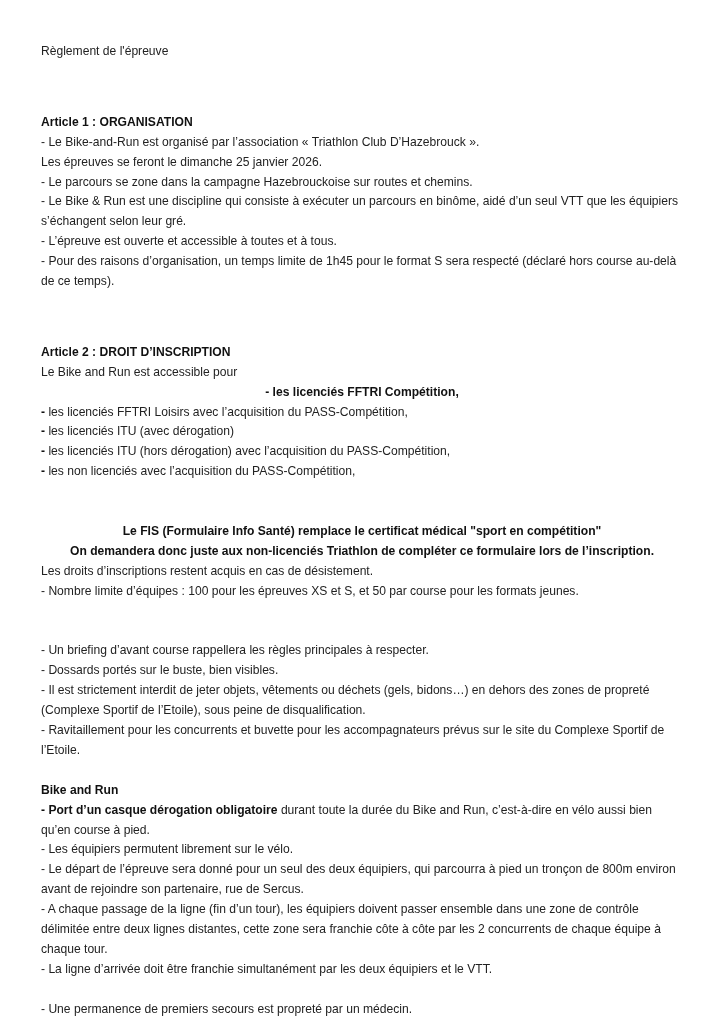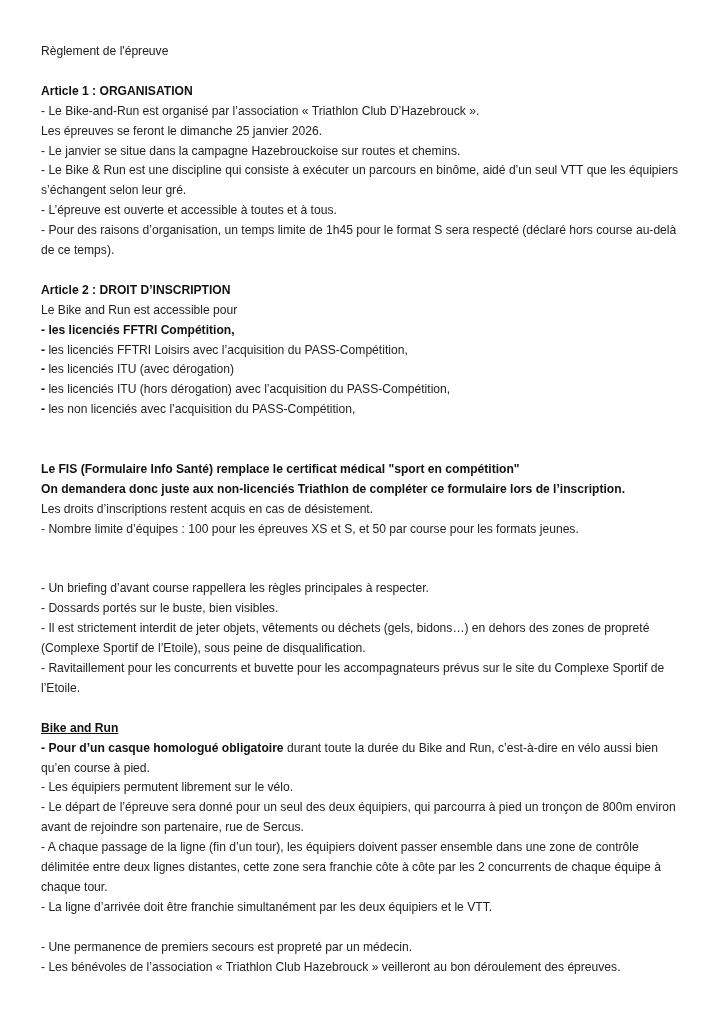--- a/index.html
+++ b/index.html
@@ -38,29 +38,30 @@
   }
   .spacer {
     height: 19.9px;
   }
   .spacer-lg {
     height: 39.8px;
   }
   .heading {
     font-weight: bold;
     color: #111111;
+    margin-top: 31px;
   }
   .subheading {
     font-weight: bold;
     color: #111111;
-    text-decoration: underline;
   }
   .bold-line {
     font-weight: bold;
     color: #111111;
+    text-align: center;
   }
   b, strong {
     font-weight: bold;
     color: #111111;
   }
   .dash-b {
     font-weight: bold;
     color: #111111;
   }
 </style>
@@ -70,21 +71,21 @@
 <div class="page">
   <div class="doc">
 
     <p class="line">Règlement de l'épreuve</p>
 
     <div class="spacer"></div>
 
     <p class="line heading">Article 1 : ORGANISATION</p>
     <p class="line">- Le Bike-and-Run est organisé par l’association « Triathlon Club D’Hazebrouck ».</p>
     <p class="line">Les épreuves se feront le dimanche 25 janvier 2026.</p>
-    <p class="line">- Le janvier se situe dans la campagne Hazebrouckoise sur routes et chemins.</p>
+    <p class="line">- Le parcours se zone dans la campagne Hazebrouckoise sur routes et chemins.</p>
     <p class="line">- Le Bike &amp; Run est une discipline qui consiste à exécuter un parcours en binôme, aidé d’un seul VTT que les équipiers s’échangent selon leur gré.</p>
     <p class="line">- L’épreuve est ouverte et accessible à toutes et à tous.</p>
     <p class="line">- Pour des raisons d’organisation, un temps limite de 1h45 pour le format S sera respecté (déclaré hors course au-delà de ce temps).</p>
 
     <div class="spacer"></div>
 
     <p class="line heading">Article 2 : DROIT D’INSCRIPTION</p>
     <p class="line">Le Bike and Run est accessible pour</p>
 
     <p class="line bold-line"><span class="dash-b">-</span><span> les licenciés FFTRI Compétition,</span></p>
@@ -104,21 +105,21 @@
 
     <p class="line">- Un briefing d’avant course rappellera les règles principales à respecter.</p>
     <p class="line">- Dossards portés sur le buste, bien visibles.</p>
     <p class="line">- Il est strictement interdit de jeter objets, vêtements ou déchets (gels, bidons…) en dehors des zones de propreté (Complexe Sportif de l’Etoile), sous peine de disqualification.</p>
     <p class="line">- Ravitaillement pour les concurrents et buvette pour les accompagnateurs prévus sur le site du Complexe Sportif de l’Etoile.</p>
 
     <div class="spacer"></div>
 
     <p class="line subheading">Bike and Run</p>
 
-    <p class="line"><b>- </b><b>Pour d’un casque homologué obligatoire</b><span> durant toute la durée du Bike and Run, c’est-à-dire en vélo aussi bien qu’en course à pied.</span></p>
+    <p class="line"><b>- </b><b>Port d’un casque dérogation obligatoire</b><span> durant toute la durée du Bike and Run, c’est-à-dire en vélo aussi bien qu’en course à pied.</span></p>
 
 
     <p class="line">- Les équipiers permutent librement sur le vélo.</p>
     <p class="line">- Le départ de l’épreuve sera donné pour un seul des deux équipiers, qui parcourra à pied un tronçon de 800m environ avant de rejoindre son partenaire, rue de Sercus.</p>
     <p class="line">- A chaque passage de la ligne (fin d’un tour), les équipiers doivent passer ensemble dans une zone de contrôle délimitée entre deux lignes distantes, cette zone sera franchie côte à côte par les 2 concurrents de chaque équipe à chaque tour.</p>
     <p class="line">- La ligne d’arrivée doit être franchie simultanément par les deux équipiers et le VTT.</p>
 
     <div class="spacer"></div>
 
     <p class="line">- Une permanence de premiers secours est propreté par un médecin.</p>

